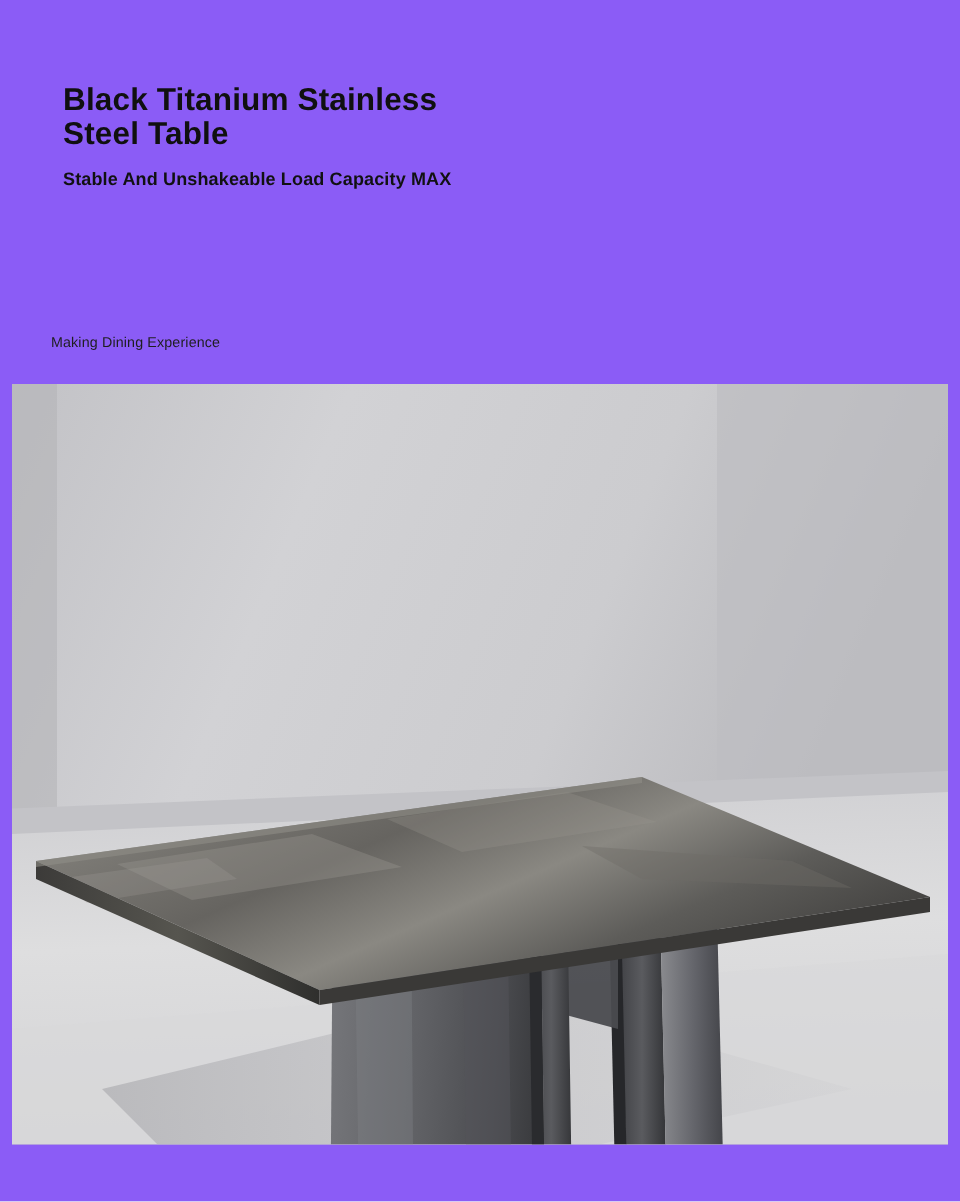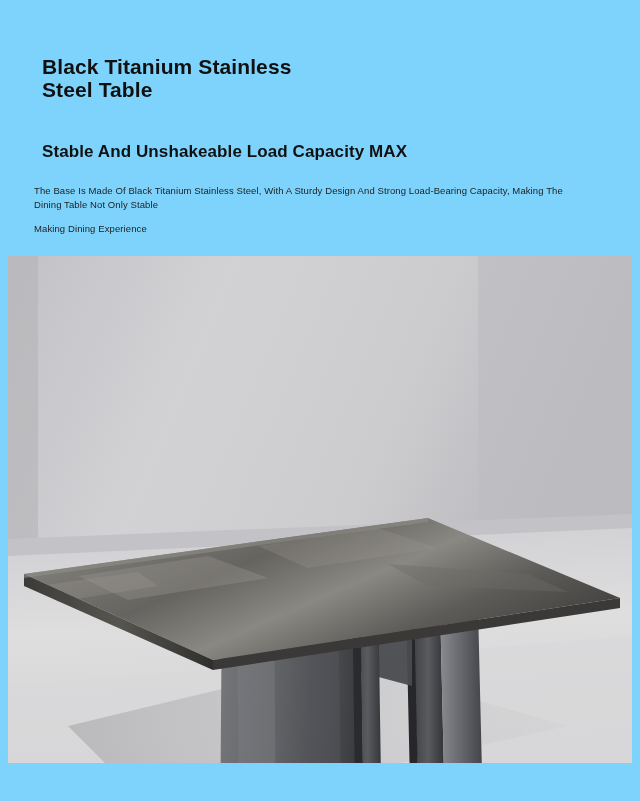--- a/index.html
+++ b/index.html
@@ -11,42 +11,42 @@
     width: 640px;
     height: 801px;
     font-family: "Liberation Sans", sans-serif;
     color: #1b1b1b;
     overflow: hidden;
   }
   .page {
     position: relative;
     width: 640px;
     height: 801px;
-    background: #7dd3fc;
+    background: #8b5cf6;
   }
   .headline {
     position: absolute;
     left: 42px;
     top: 56px;
     width: 400px;
     font-size: 21px;
     line-height: 1.08;
     font-weight: bold;
     letter-spacing: 0.1px;
     color: #101010;
   }
   .headline-line {
     display: block;
   }
   .subhead {
     position: absolute;
     left: 42px;
-    top: 142px;
+    top: 112px;
     width: 520px;
-    font-size: 17px;
+    font-size: 12px;
     font-weight: bold;
     color: #111111;
     letter-spacing: 0.1px;
   }
   .desc {
     position: absolute;
     left: 34px;
     top: 184px;
     width: 545px;
     font-size: 9.5px;
@@ -85,21 +85,20 @@
 
 <div class="page">
 
   <div class="headline">
     <span class="headline-line">Black Titanium Stainless</span>
     <span class="headline-line">Steel Table</span>
   </div>
 
   <div class="subhead">Stable And Unshakeable Load Capacity MAX</div>
 
-  <div class="desc">The Base Is Made Of Black Titanium Stainless Steel, With A Sturdy Design And Strong Load-Bearing Capacity, Making The Dining Table Not Only Stable</div>
 
   <div class="desc-second">
     <div>Making Dining Experience</div>
   </div>
 
   <div class="photo">
     <svg viewBox="0 0 624 507" preserveAspectRatio="none" aria-hidden="true">
       <defs>
         <linearGradient id="wallGrad" x1="0" y1="0" x2="1" y2="0.2">
           <stop offset="0" stop-color="#c2c2c6"></stop>

